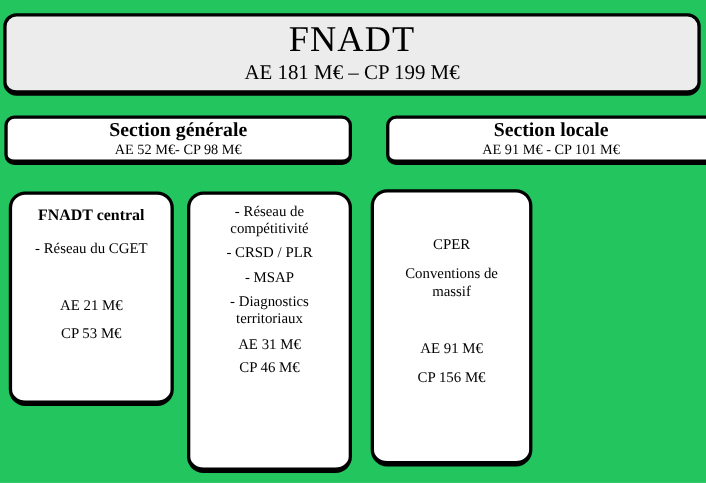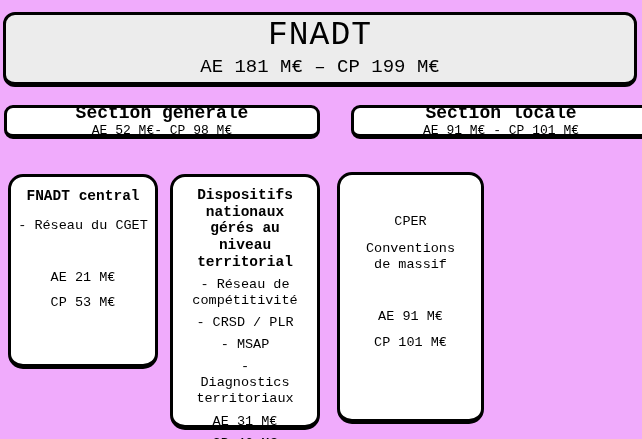--- a/index.html
+++ b/index.html
@@ -1,21 +1,21 @@
 <!DOCTYPE html>
 <html><head>
 <meta charset="utf-8">
 <style>
   html, body { margin: 0; padding: 0; background: #fff; }
   .stage {
     position: relative;
     width: 642px;
     height: 439px;
-    background: #f0abfc;
-    font-family: Liberation Mono, monospace;
+    background: #22c55e;
+    font-family: Liberation Serif, serif;
     color: #000;
     overflow: hidden;
   }
   .box {
     position: absolute;
     box-sizing: border-box;
     border: 3px solid #000;
     border-bottom-width: 5px;
     background: #fff;
     text-align: center;
@@ -25,21 +25,21 @@
     left: 3px; top: 12px; width: 634px; height: 75px;
     border-radius: 12px;
     background: #ececec;
     display: flex; flex-direction: column; align-items: center; justify-content: center;
   }
   .root-title { font-size: 33px; letter-spacing: 1px; line-height: 1.05; }
   .root-subtitle { font-size: 19px; margin-top: 2px; }
 
   
   .section-box {
-    top: 105px; height: 34px;
+    top: 105px; height: 45px;
     border-radius: 9px;
     display: flex; flex-direction: column; align-items: center; justify-content: center;
   }
   .section-generale { left: 4px; width: 316px; }
   .section-locale   { left: 351px; width: 300px; }
   .section-title { font-size: 18px; font-weight: bold; line-height: 1.05; }
   .section-subtitle { font-size: 13px; margin-top: 1px; }
 
   
   .detail-box {
@@ -98,30 +98,29 @@
   </div>
 
   <div class="box detail-box box-central">
     <div class="detail-title">FNADT central</div>
     <div class="item-1">- Réseau du CGET</div>
     <div class="ae">AE 21 M€</div>
     <div class="cp">CP 53 M€</div>
   </div>
 
   <div class="box detail-box box-dispositifs">
-    <div class="detail-title">Dispositifs nationaux gérés au niveau territorial</div>
     <div class="item-0">- Réseau de compétitivité</div>
     <div class="item-1">- CRSD / PLR</div>
     <div class="item-2">- MSAP</div>
     <div class="item-3">- Diagnostics territoriaux</div>
     <div class="ae">AE 31 M€</div>
     <div class="cp">CP 46 M€</div>
   </div>
 
   <div class="box detail-box box-contractualisee">
     <div class="item-0">CPER</div>
     <div class="item-1">Conventions de massif</div>
     <div class="ae">AE 91 M€</div>
-    <div class="cp">CP 101 M€</div>
+    <div class="cp">CP 156 M€</div>
   </div>
 
 
 </div>
 
 </body></html>

